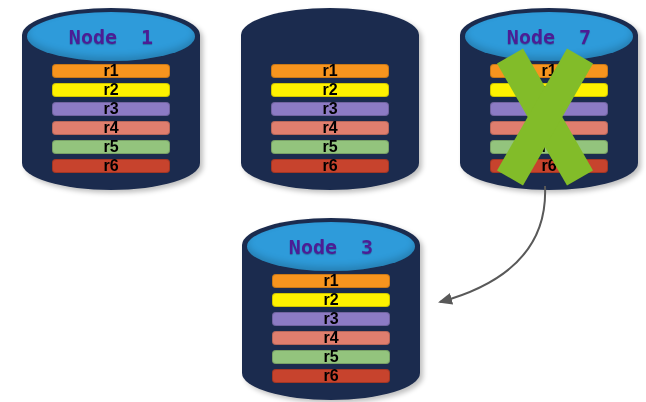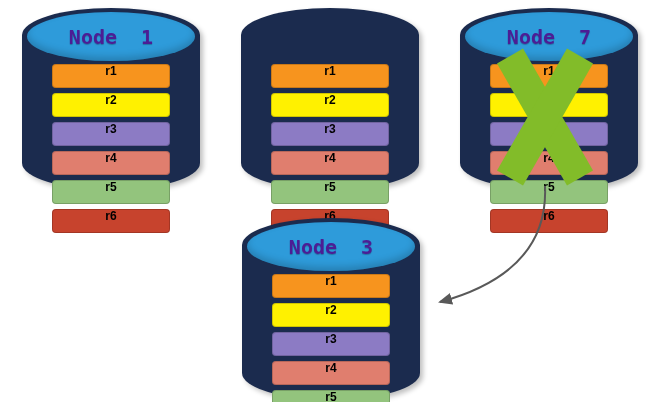--- a/index.html
+++ b/index.html
@@ -28,23 +28,23 @@
   .node-title {
     color:#4c1d95; font-family:"DejaVu Sans Mono", monospace;
     font-weight:bold; font-size:20px; white-space:pre;
     text-shadow:0 1px 1px rgba(0,0,0,0.25);
   }
   .rows {
     position:absolute; left:30px; right:30px; top:56px;
     display:flex; flex-direction:column; gap:5px;
   }
   .row-bar {
-    height:24px; border-radius:4px;
+    height:14px; border-radius:4px;
     box-shadow:inset 0 0 0 1px rgba(0,0,0,0.18);
-    color:#000; font-weight:bold; font-size:12px; line-height:14px;
+    color:#000; font-weight:bold; font-size:16px; line-height:14px;
     text-align:center;
   }
   .x-mark {
     position:absolute; left:30px; top:40px; width:110px; height:138px;
     pointer-events:none;
   }
   .arrow-layer {
     position:absolute; left:0; top:0; width:646px; height:402px;
     pointer-events:none;
   }

